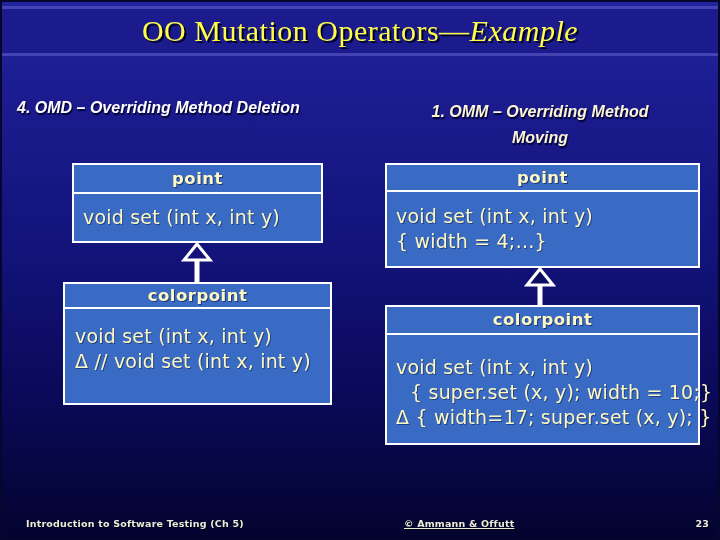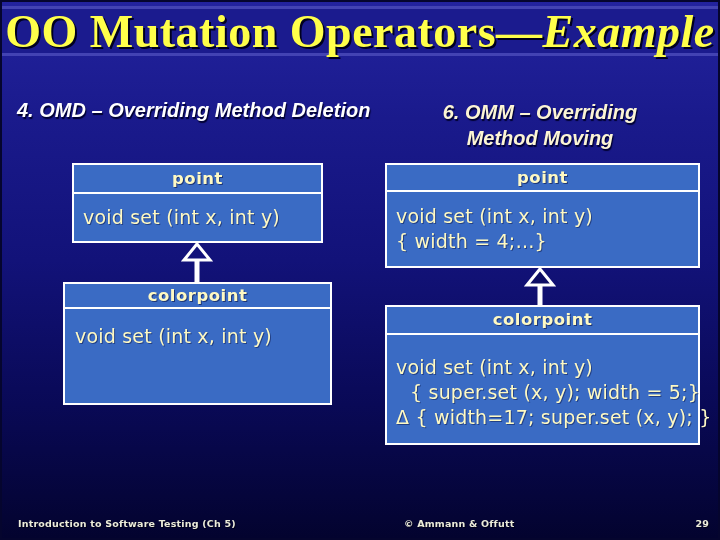--- a/index.html
+++ b/index.html
@@ -13,33 +13,33 @@
   }
   .title-band {
     position: absolute; left: 2px; right: 2px; top: 6px; height: 44px;
     background: #1b1b8e;
     border-top: 3px solid rgba(100,100,210,0.55);
     border-bottom: 3px solid rgba(100,100,210,0.55);
     display: flex; align-items: center; justify-content: center;
   }
   .slide-title {
     font-family: "Liberation Serif", "DejaVu Serif", serif;
-    font-weight: bold;
-    font-size: 46px;
+    font-weight: normal;
+    font-size: 30px;
     color: #ffff4a;
     text-shadow: 2px 2px 0 #000020;
     letter-spacing: 0.5px;
     white-space: nowrap;
   }
   .slide-title em { font-style: italic; }
   .heading {
     position: absolute;
     font-family: "Liberation Sans", sans-serif;
     font-weight: bold; font-style: italic;
-    font-size: 20px;
+    font-size: 16px;
     color: #ffffff;
     text-shadow: 1px 2px 1px #000030;
   }
   .heading-left { left: 17px; top: 99px; white-space: nowrap; }
   .heading-right {
     left: 405px; top: 99px; width: 270px;
     text-align: center; line-height: 26px;
     color: #fcf5d4;
   }
   .uml-box {
@@ -87,74 +87,75 @@
   .footer-text {
     position: absolute;
     top: 518px;
     font-size: 9.5px;
     font-weight: bold;
     color: #ececda;
     letter-spacing: 0.2px;
     text-shadow: 1px 1px 0 #000018;
     white-space: nowrap;
   }
-  #footer-left { left: 18px; }
-  #footer-center { left: 404px; }
+  #footer-left { left: 26px; }
+  #footer-center { left: 404px; text-decoration: underline; }
   #footer-page { left: auto; right: 11px; }
 </style>
 </head>
 <body>
 
 <div class="slide">
 
   <div class="title-band">
     <div class="slide-title"><span>OO Mutation Operators—</span><em>Example</em></div>
   </div>
 
   <div class="heading heading-left">4. OMD – Overriding Method Deletion</div>
-  <div class="heading heading-right">6. OMM – Overriding Method Moving</div>
+  <div class="heading heading-right">1. OMM – Overriding Method Moving</div>
 
   <div class="uml-box" id="box-left-point">
     <div class="uml-header">point</div>
     <div class="uml-body">
       <div class="uml-line">void set (int x, int y)</div>
     </div>
   </div>
 
   <svg class="arrow" id="arrow-left" width="32" height="44">
     <rect x="13.5" y="18" width="5" height="26" fill="#ffffff"></rect>
     <polygon points="16,3 29,19 3,19" fill="#12127a" stroke="#ffffff" stroke-width="3"></polygon>
   </svg>
 
   <div class="uml-box" id="box-left-colorpoint">
     <div class="uml-header">colorpoint</div>
     <div class="uml-body">
       <div class="uml-line">void set (int x, int y)</div>
+      <div class="uml-line">Δ // void set (int x, int y)</div>
     </div>
   </div>
 
   <div class="uml-box" id="box-right-point">
     <div class="uml-header">point</div>
     <div class="uml-body">
       <div class="uml-line">void set (int x, int y)</div>
       <div class="uml-line">{ width = 4;…}</div>
     </div>
   </div>
 
   <svg class="arrow" id="arrow-right" width="32" height="42">
     <rect x="13.5" y="18" width="5" height="24" fill="#ffffff"></rect>
     <polygon points="16,3 29,19 3,19" fill="#0d0d64" stroke="#ffffff" stroke-width="3"></polygon>
   </svg>
 
   <div class="uml-box" id="box-right-colorpoint">
     <div class="uml-header">colorpoint</div>
     <div class="uml-body">
       <div class="uml-line">void set (int x, int y)</div>
-      <div class="uml-line indent">{ super.set (x, y); width = 5;}</div>
+      <div class="uml-line indent">{ super.set (x, y); width = 10;}</div>
       <div class="uml-line">Δ { width=17; super.set (x, y); }</div>
     </div>
   </div>
 
   <div class="footer-text" id="footer-left">Introduction to Software Testing (Ch 5)</div>
   <div class="footer-text" id="footer-center">© Ammann &amp; Offutt</div>
-  <div class="footer-text" id="footer-page">29</div>
+  <div class="footer-text" id="footer-page">23</div>
 
 </div>
 
 </body></html>

